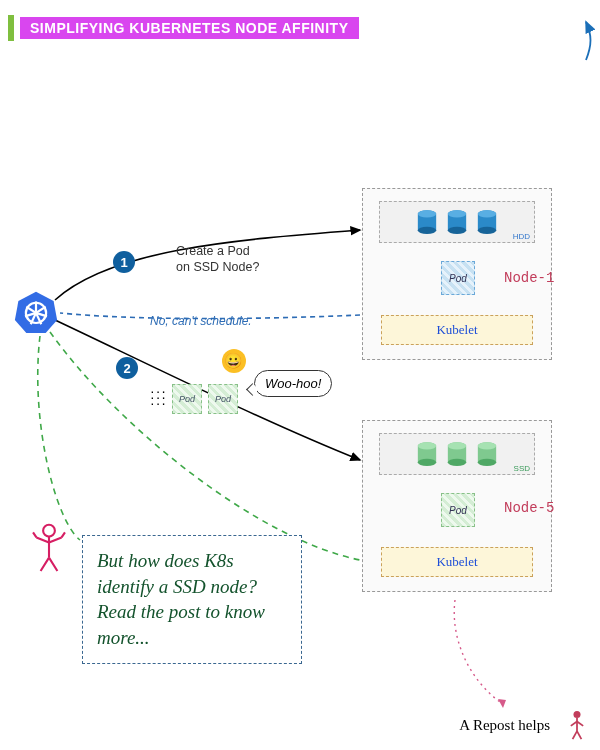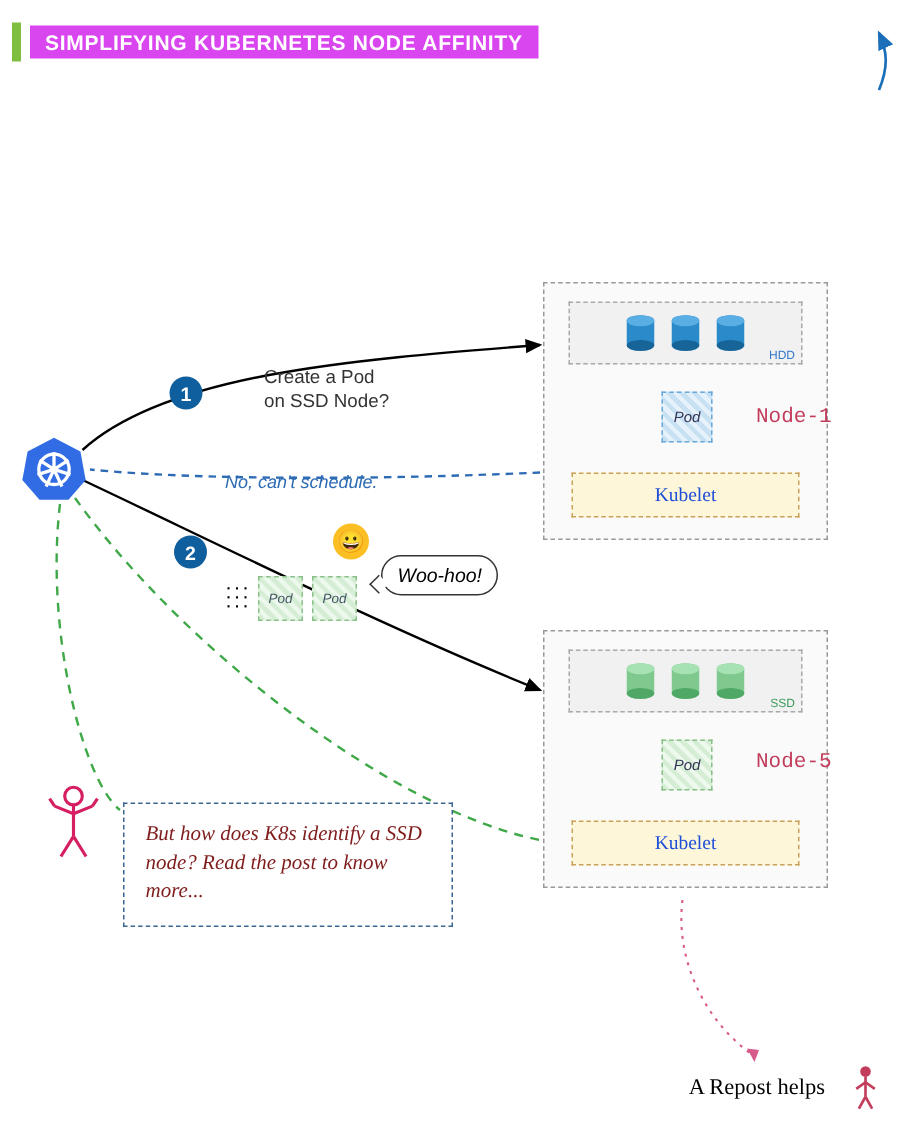--- a/index.html
+++ b/index.html
@@ -37,21 +37,21 @@
   .kubelet { position: absolute; bottom: 14px; left: 18px; right: 18px; height: 30px; border: 1px dashed #caa15a; background: #fdf6d9; display: flex; align-items: center; justify-content: center; font-size: 13px; color: #1d4ed8; font-family: Georgia, serif; }
   .node-name { position: absolute; font-size: 14px; color: #c23d5b; font-family: Liberation Mono, monospace; }
   .nn1 { top: 270px; left: 504px; }
   .nn2 { top: 500px; left: 504px; }
 
   .mini-pods { position: absolute; top: 384px; left: 172px; display: flex; gap: 6px; }
   .mini-pods .p { width: 30px; height: 30px; border: 1px dashed #88c088; background: repeating-linear-gradient(45deg,#d4edd4,#d4edd4 3px,#eef9ee 3px,#eef9ee 6px); font-size: 9px; display: flex; align-items: center; justify-content: center; color: #456; font-style: italic; }
   .motion-dots { position: absolute; top: 388px; left: 150px; font-size: 14px; letter-spacing: 1px; line-height: 6px; color: #000; }
 
   .stick-figure { position: absolute; top: 520px; left: 28px; width: 42px; height: 55px; }
-  .callout { position: absolute; top: 535px; left: 82px; width: 220px; border: 1.5px dashed #3a6790; padding: 12px 14px; font-size: 14px; color: #7f1d1d; font-style: italic; line-height: 1.35; font-family: Georgia, serif; background:#fff; }
+  .callout { position: absolute; top: 535px; left: 82px; width: 220px; border: 1.5px dashed #3a6790; padding: 12px 14px; font-size: 19px; color: #14532d; font-style: italic; line-height: 1.35; font-family: Georgia, serif; background:#fff; }
 
   .repost { position: absolute; bottom: 10px; right: 14px; display: flex; align-items: center; gap: 18px; font-size: 15px; font-family: Georgia, serif; }
   .repost .stick { width: 18px; height: 30px; }
 
   svg.lines { position: absolute; top: 0; left: 0; width: 600px; height: 750px; pointer-events: none; }
 </style>
 </head>
 <body>
 
 <svg class="lines" viewBox="0 0 600 750">

